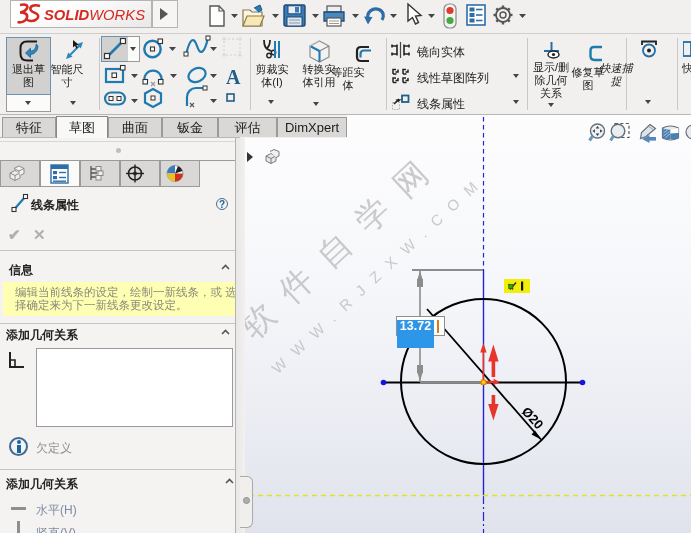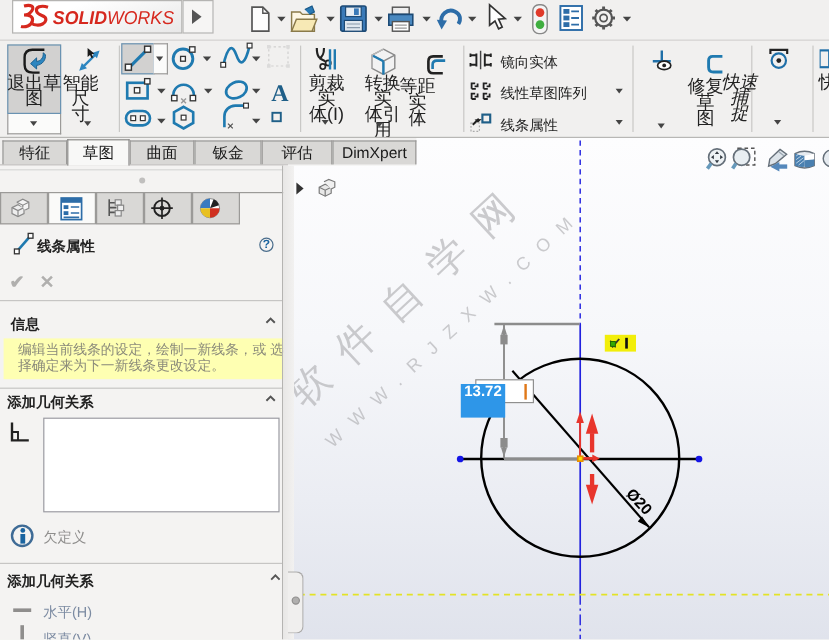--- a/index.html
+++ b/index.html
@@ -2,21 +2,21 @@
 <html><head>
 <meta charset="utf-8">
 <style>
 html,body{margin:0;padding:0;}
 #root{position:relative;width:691px;height:533px;overflow:hidden;
   font-family:"Liberation Sans",sans-serif;background:#f1f0ef;}
 .abs{position:absolute;}
 .cjk{font-size:12px;color:#222;}
 .sep{position:absolute;width:1px;background:#c9c8c6;}
 .dd{position:absolute;width:0;height:0;border-left:3.5px solid transparent;border-right:3.5px solid transparent;border-top:4px solid #444;}
-.tb-label{position:absolute;font-size:15px;color:#222;text-align:center;line-height:13px;white-space:pre-line;}
+.tb-label{position:absolute;font-size:11px;color:#222;text-align:center;line-height:13px;white-space:pre-line;}
 .tab{position:absolute;top:117px;height:20px;background:#d9d8d6;border:1px solid #9b9a98;border-bottom:none;
   font-size:13px;color:#1a1a1a;text-align:center;line-height:20px;box-sizing:border-box;}
 .ptab{position:absolute;top:160px;width:40px;height:27px;background:#d9d8d6;border:1px solid #9b9a98;box-sizing:border-box;}
 .hd{font-weight:bold;font-size:12px;color:#222;}
 .caret{position:absolute;width:9px;height:9px;}
 </style>
 </head>
 <body>
 <div id="root">
 
@@ -291,20 +291,23 @@
       <rect x="11" y="1.5" width="6.5" height="6.5" fill="none" stroke="#1f5f88" stroke-width="1.8"></rect>
       <line x1="3" y1="10" x2="8" y2="5" stroke="#222" stroke-width="1.6"></line>
       <polygon points="9.5,3.5 9.5,8 5.5,8" fill="#222" transform="rotate(45 8 5.5)"></polygon>
     </svg>
   </div>
   <div class="cjk abs" style="left:417px;top:96px;">线条属性</div>
   <div class="dd" style="left:513px;top:100px;"></div>
 
   <div class="sep" style="left:527px;top:38px;height:72px;"></div>
 
+  <div class="tb-label" style="left:530px;top:61px;width:42px;">显示/删
+除几何
+关系</div>
   <div class="abs" id="ic-rel" style="left:541px;top:41px;width:21px;height:19px;">
     <svg width="21" height="19" viewBox="0 0 21 19">
       <line x1="10.5" y1="1" x2="10.5" y2="10" stroke="#1f6fa8" stroke-width="2"></line>
       <line x1="3" y1="10" x2="18" y2="10" stroke="#1f6fa8" stroke-width="2"></line>
       <ellipse cx="12.5" cy="13.5" rx="5.5" ry="3.5" fill="#fff" stroke="#222" stroke-width="1.4"></ellipse>
       <circle cx="12.5" cy="13.5" r="1.6" fill="#222"></circle>
     </svg>
   </div>
   <div class="dd" style="left:548px;top:103px;"></div>
 
@@ -381,21 +384,21 @@
         <polygon points="259.8,267 253.6,263.7 253.6,270.3"></polygon>
       </g>
 
       <rect x="240.8" y="264.5" width="5.5" height="5.5" fill="#e89000"></rect>
       <rect x="242.2" y="265.9" width="2.7" height="2.7" fill="#ffe000"></rect>
 
       <text x="281" y="297" transform="rotate(47 281 297)" font-size="13" font-weight="bold" fill="#000" font-family="Liberation Sans,sans-serif">Ø20</text>
     </svg>
 
     <div class="abs" style="left:156px;top:201px;width:49px;height:20px;background:#fff;border:1.5px solid #8f8f8f;box-sizing:border-box;"></div>
-    <div class="abs" style="left:144px;top:204.5px;width:37px;height:28px;background:#2e96e8;color:#fff;font-size:12.5px;font-weight:bold;line-height:13.5px;text-align:center;">13.72</div>
+    <div class="abs" style="left:157px;top:204.5px;width:37px;height:28px;background:#2e96e8;color:#fff;font-size:12.5px;font-weight:bold;line-height:13.5px;text-align:center;">13.72</div>
     <div class="abs" style="left:197px;top:204.5px;width:2px;height:13.5px;background:#e07818;"></div>
 
     <div class="abs" style="left:264px;top:164px;width:26px;height:14px;background:#f2ee0a;"></div>
     <svg class="abs" style="left:266px;top:165px;width:22px;height:12px;" viewBox="0 0 22 12">
       <line x1="4" y1="9.5" x2="10" y2="2.5" stroke="#333" stroke-width="1.6"></line>
       <line x1="7" y1="9.5" x2="2.5" y2="4" stroke="#333" stroke-width="1.2"></line>
       <rect x="2.8" y="4.6" width="4" height="4" fill="#33aa00" stroke="#1d6600" stroke-width="0.8"></rect>
       <rect x="15" y="1.5" width="2.2" height="9" fill="#111"></rect>
     </svg>
 

